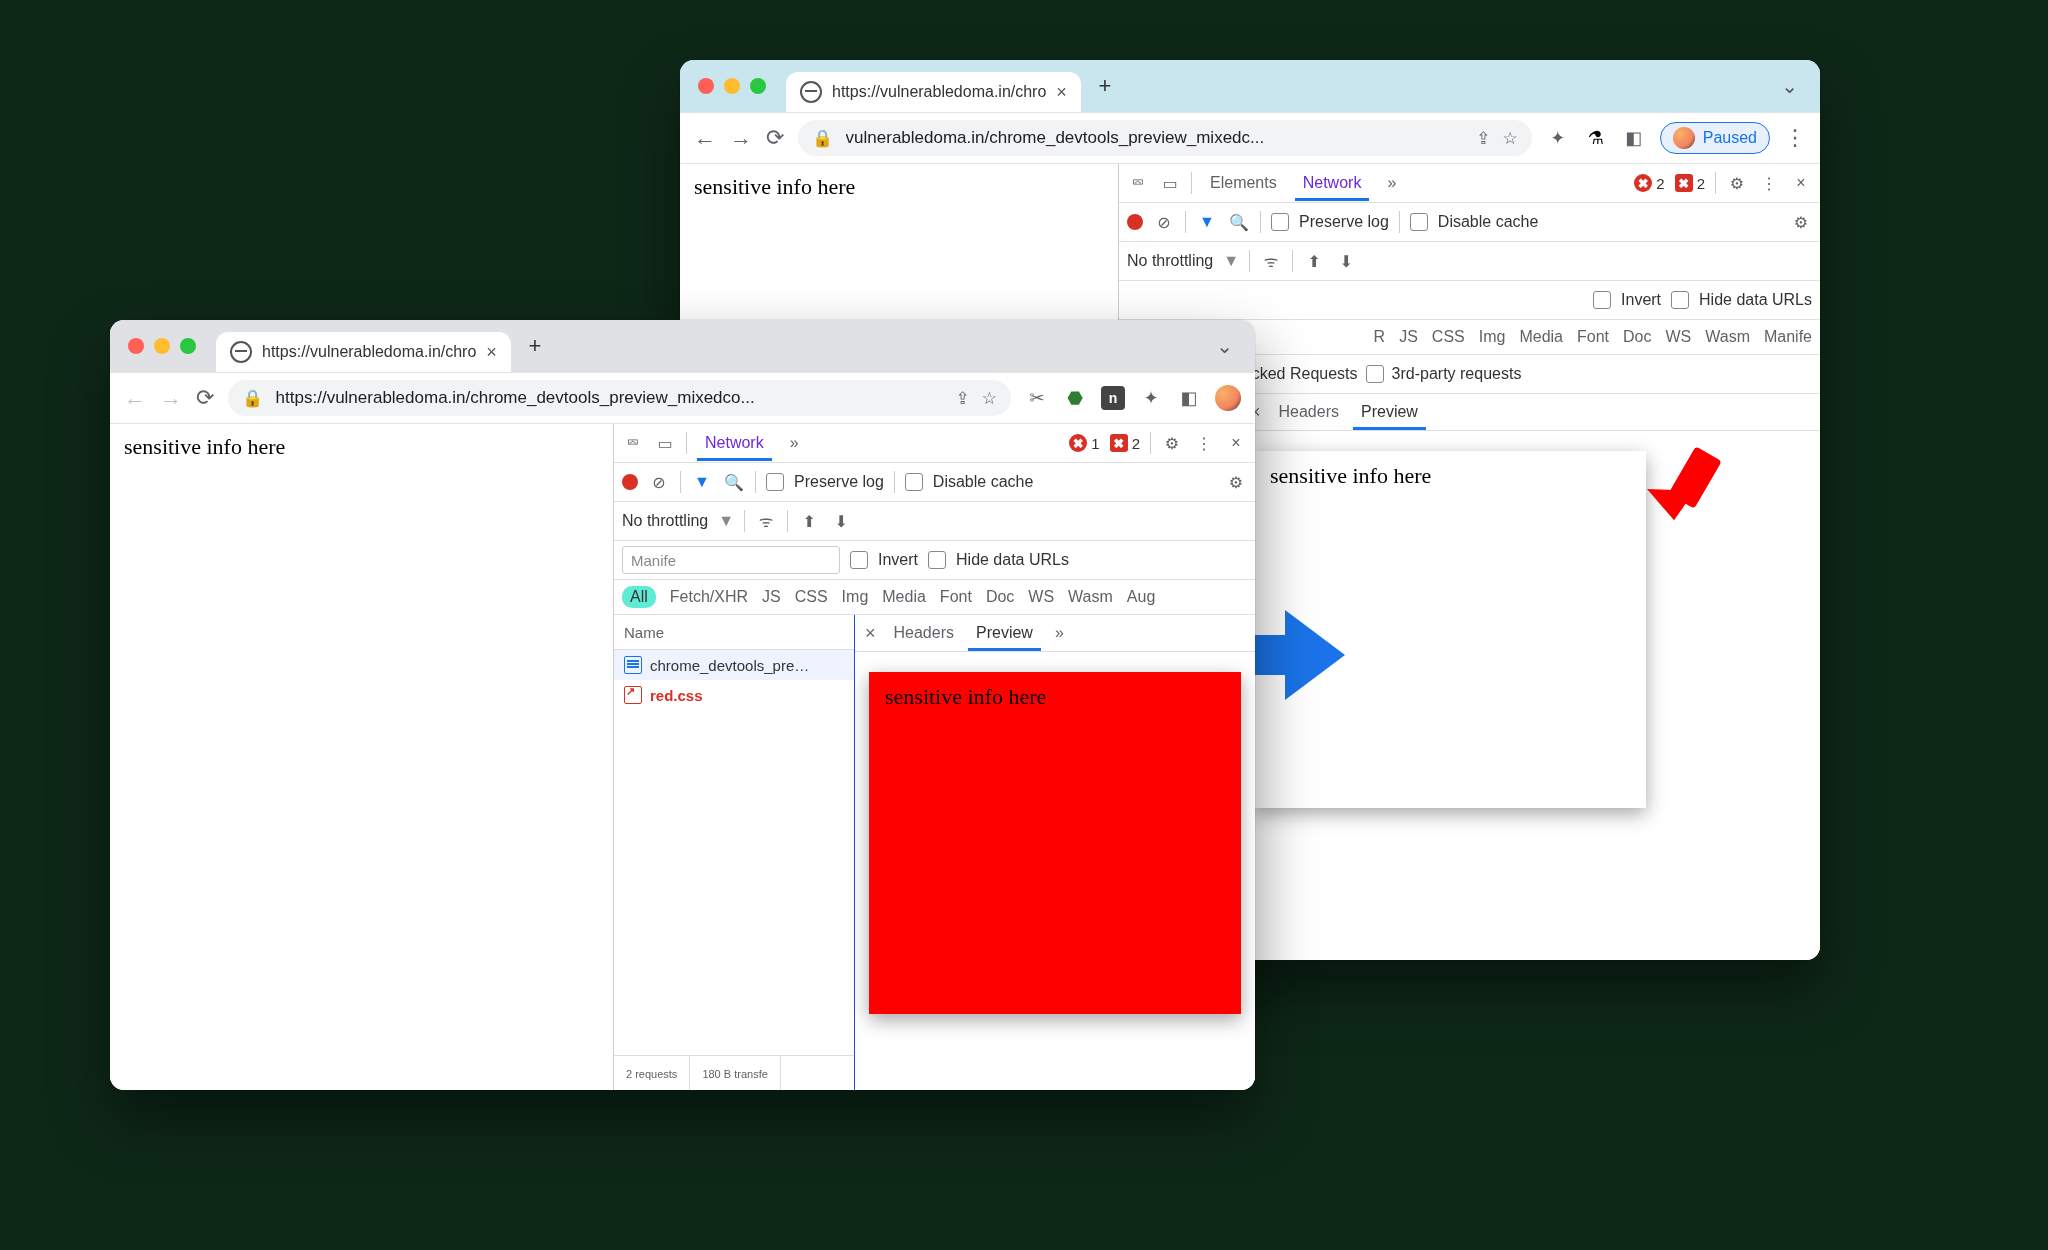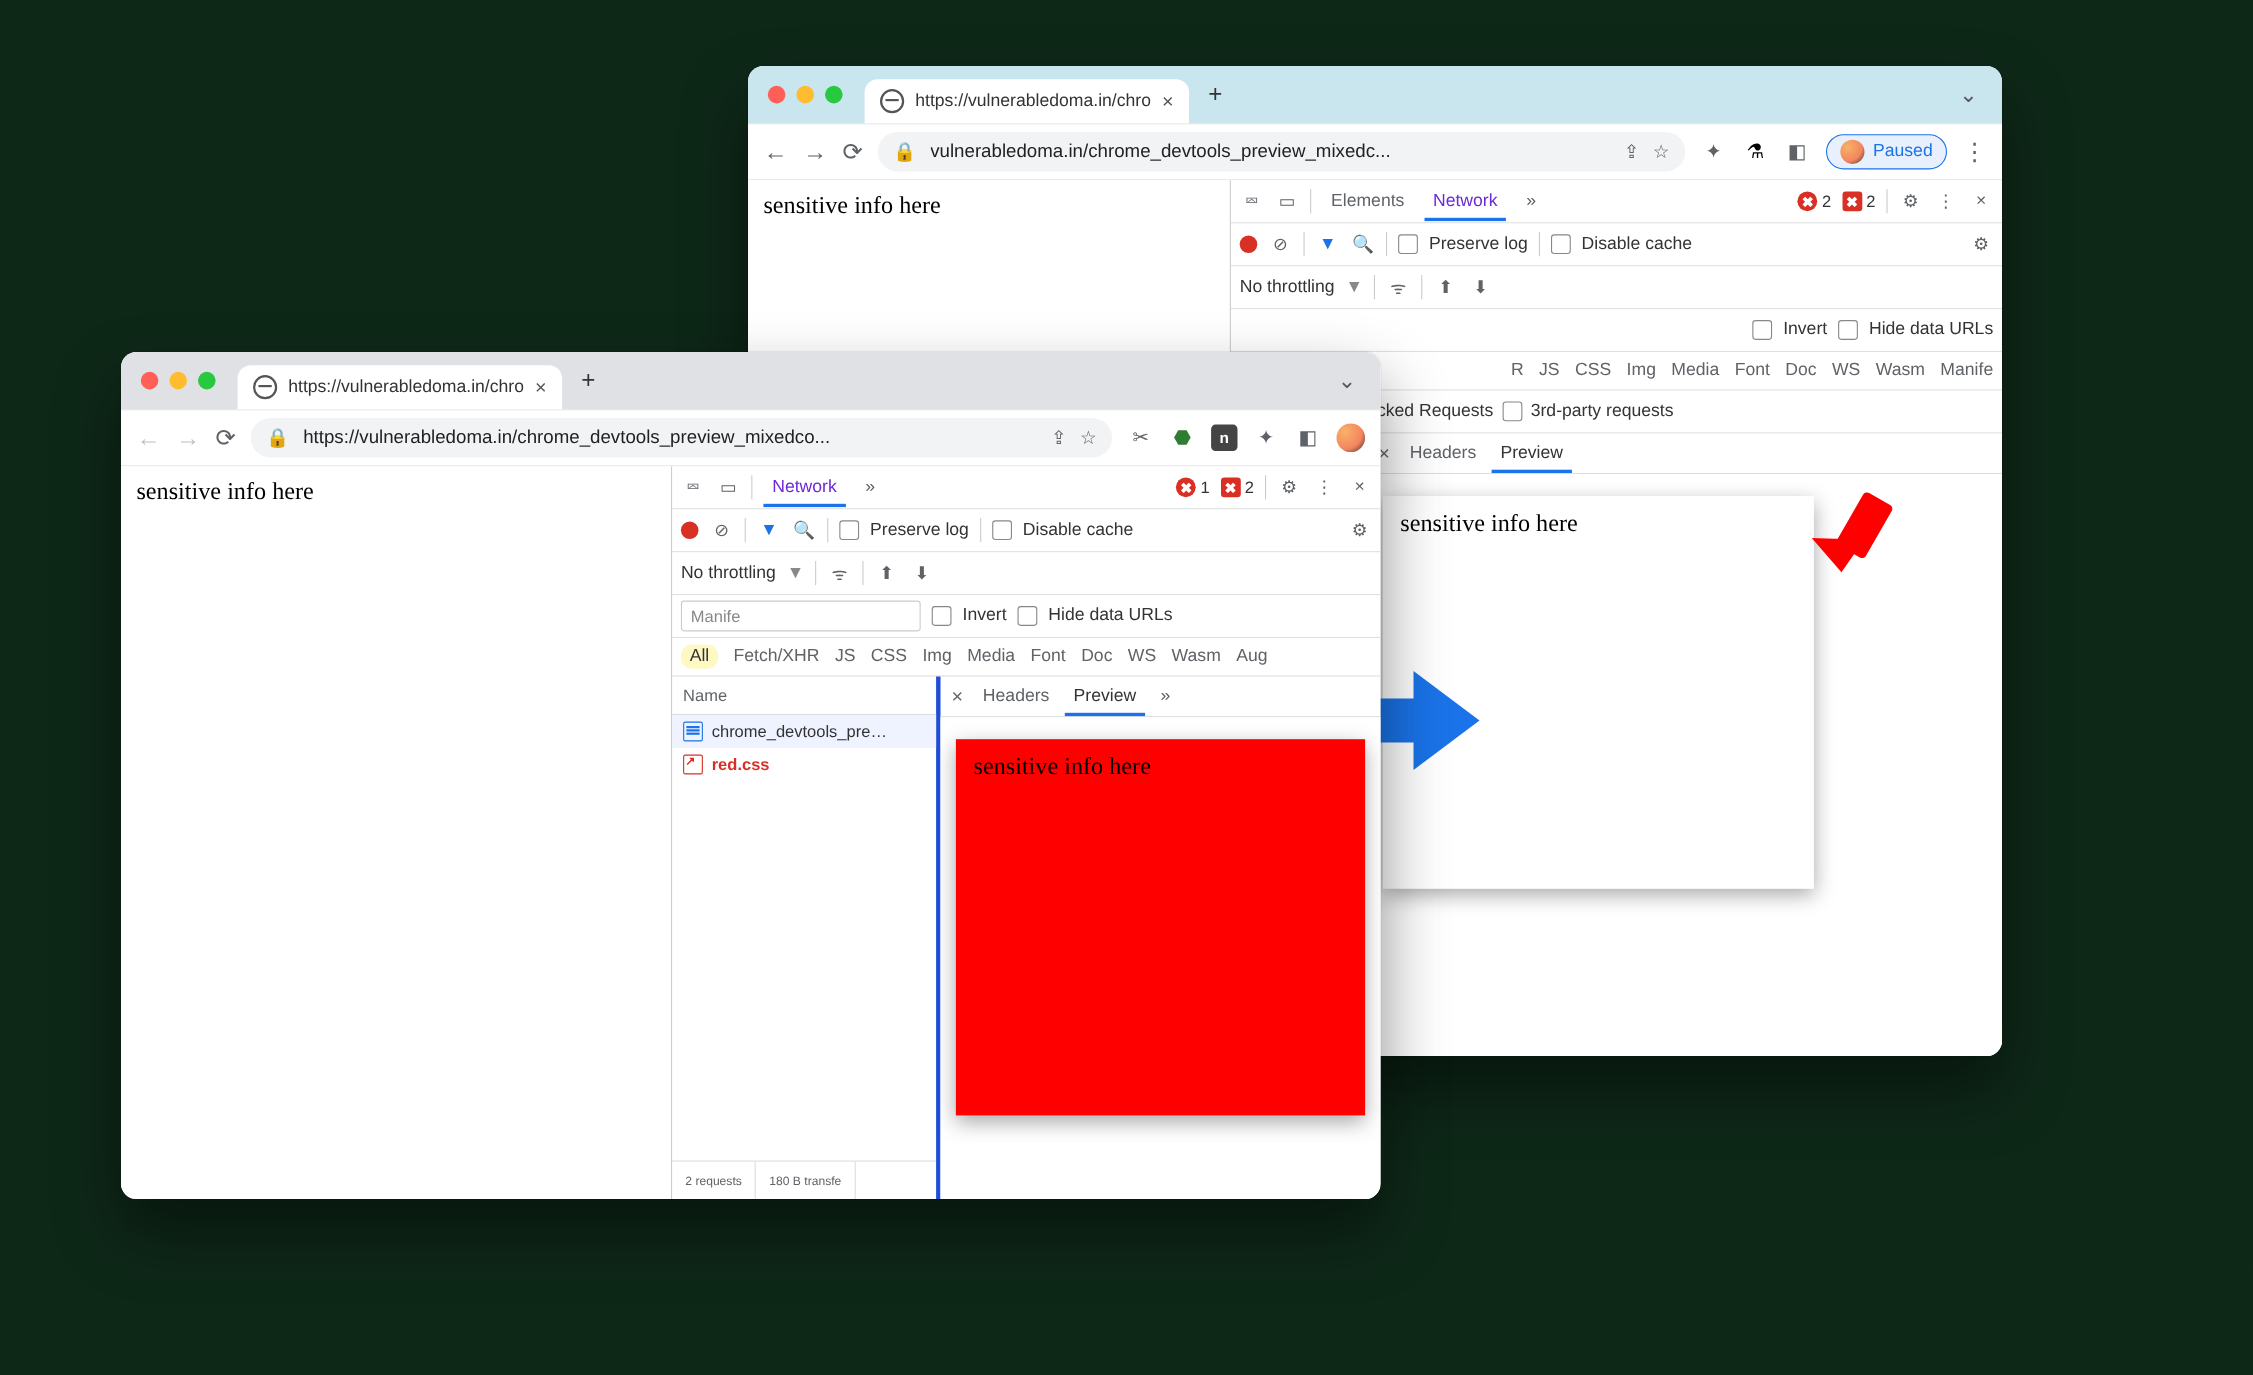--- a/index.html
+++ b/index.html
@@ -81,24 +81,24 @@
   .dicon { width:22px; height:22px; display:flex; align-items:center; justify-content:center; color:#5f6368; flex:none; }
   .dicon.rec { width:16px; height:16px; border-radius:50%; background:#d93025; }
   .dicon.funnel { color:#1a73e8; }
   .errbadge { display:flex; align-items:center; gap:4px; font-size:15px; }
   .errbadge .b { width:18px; height:18px; border-radius:3px; display:flex; align-items:center; justify-content:center; color:#fff; font-size:13px; font-weight:bold; }
   .errbadge .b.oct { border-radius:50%; background:#d93025; }
   .errbadge .b.sq { background:#d93025; }
   .cb { width:16px; height:16px; border:1.5px solid #888; border-radius:3px; flex:none; }
   .filter-input { flex:none; width:200px; height:26px; border:1px solid #ccc; border-radius:3px; padding:0 8px; color:#888; font-size:15px; display:flex; align-items:center; }
   .chips { display:flex; gap:14px; padding:0 8px; height:34px; align-items:center; border-bottom:1px solid #e0e0e0; color:#5f6368; font-size:16px; overflow:hidden; white-space:nowrap;}
-  .chip.active { background:#fef9c3; border-radius:10px; padding:2px 8px; color:#333; }
+  .chip.active { background:#5eead4; border-radius:10px; padding:2px 8px; color:#333; }
 
   .net-body { flex:1; display:flex; min-height:0; }
-  .reqlist { width:240px; border-right:4px solid #1d4ed8; display:flex; flex-direction:column; }
+  .reqlist { width:240px; border-right:1px solid #1d4ed8; display:flex; flex-direction:column; }
   .reqlist .hdr { height:34px; border-bottom:1px solid #ddd; padding:0 10px; display:flex; align-items:center; color:#5f6368; font-size:15px; }
   .req { height:30px; display:flex; align-items:center; gap:8px; padding:0 10px; font-size:15px; }
   .req.sel { background:#eef3ff; }
   .req .ric { width:16px; height:16px; flex:none; }
   .req .ric.doc { border:1.5px solid #1a73e8; border-radius:2px; position:relative; }
   .req .ric.doc::after { content:""; position:absolute; left:2px; right:2px; top:3px; height:1.5px; background:#1a73e8; box-shadow:0 3px 0 #1a73e8, 0 6px 0 #1a73e8; }
   .req .ric.err { border:1.5px solid #d93025; border-radius:2px; position:relative; }
   .req .ric.err::after { content:"↗"; position:absolute; left:1px; top:-2px; font-size:11px; color:#d93025; }
   .req.err { color:#d93025;font-weight:bold; }
 

